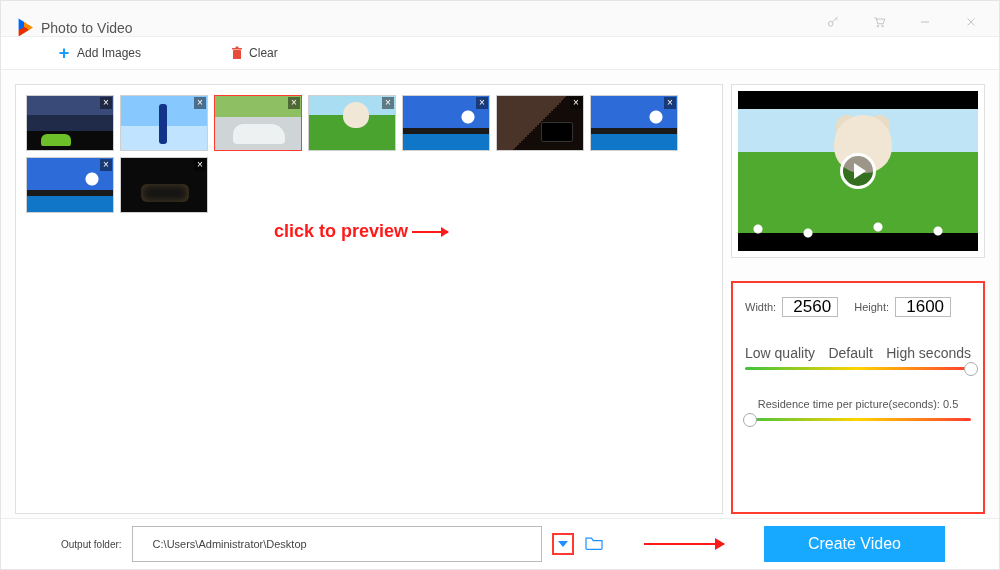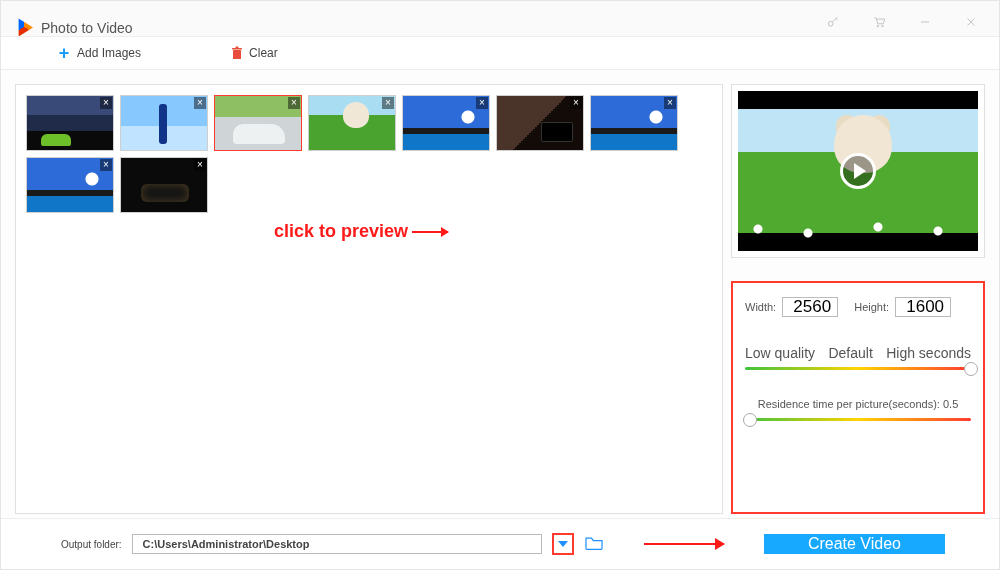--- a/index.html
+++ b/index.html
@@ -120,30 +120,30 @@
     display:flex;align-items:center;gap:4px; pointer-events:none;
   }
   .anno-preview .arrow-line{width:36px;height:2px;background:#ff1a1a;position:relative;}
   .anno-preview .arrow-line::after{content:"";position:absolute;right:-1px;top:-4px;border-left:8px solid #ff1a1a;border-top:5px solid transparent;border-bottom:5px solid transparent;}
 
   
   .footer {
     height: 56px; display:flex; align-items:center; padding:0 14px 0 60px; gap:10px; background:#fff; border-top:1px solid #eee;
   }
   .footer .label{font-size:10px;color:#444;}
-  .folder-input{flex:0 0 410px;height:20px;border:1px solid #bbb;padding:0 10px;font-size:11px;color:#444;font-weight:bold;}
+  .folder-input{flex:0 0 410px;height:36px;border:1px solid #bbb;padding:0 20px;font-size:11px;color:#444;}
   .dropdown-btn{
     width:22px;height:22px;border:2px solid #ff3b30; display:flex;align-items:center;justify-content:center;cursor:pointer;
   }
   .dropdown-btn .tri{width:0;height:0;border-left:5px solid transparent;border-right:5px solid transparent;border-top:6px solid #1e90ff;}
   .browse-icon svg{width:20px;height:16px;fill:none;stroke:#1e90ff;stroke-width:1.5;}
   .footer-arrow{margin-left:30px;width:80px;height:2px;background:#ff1a1a;position:relative;}
   .footer-arrow::after{content:"";position:absolute;right:-1px;top:-5px;border-left:10px solid #ff1a1a;border-top:6px solid transparent;border-bottom:6px solid transparent;}
   .create-btn{
-    margin-left:auto;margin-right:40px; height:20px;padding:0 44px;background:#17a8ff;color:#fff;font-size:16px;
+    margin-left:auto;margin-right:40px; height:36px;padding:0 44px;background:#17a8ff;color:#fff;font-size:16px;
     display:flex;align-items:center;justify-content:center;cursor:pointer;border:none;
   }
 </style>
 </head>
 <body>
 
 <div class="window">
 
   <div class="titlebar">
     <span class="app-logo"></span>

